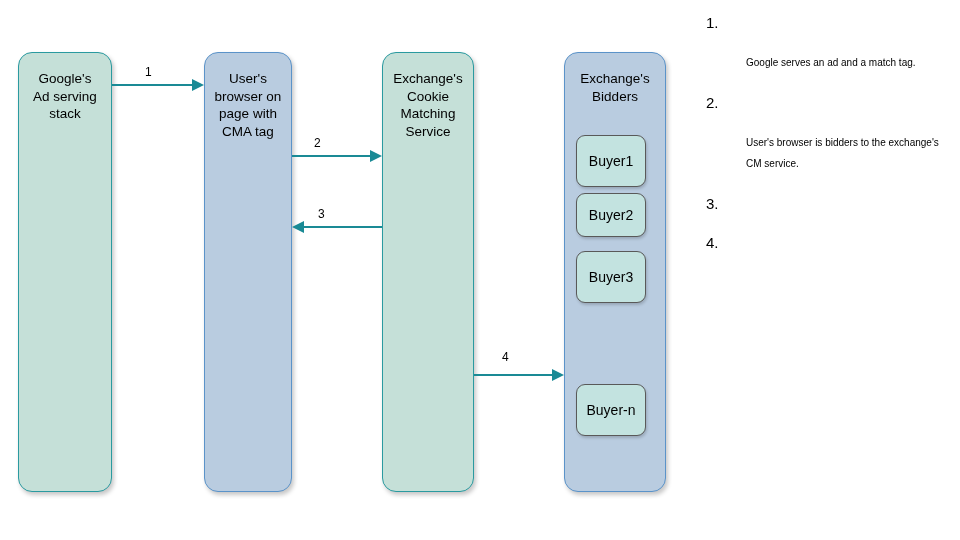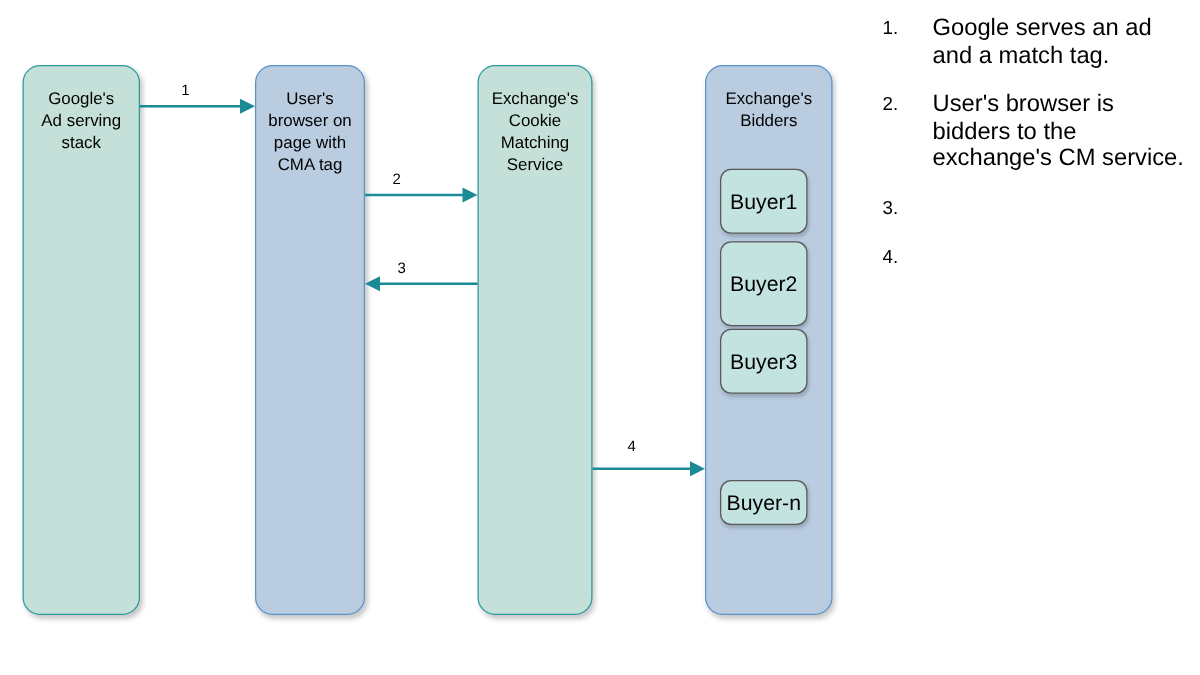--- a/index.html
+++ b/index.html
@@ -47,21 +47,21 @@
   
   .buyer {
     position: absolute;
     box-sizing: border-box;
     background: #c3e3e0;
     border: 1.2px solid #595959;
     border-radius: 9px;
     display: flex;
     align-items: center;
     justify-content: center;
-    font-size: 17px;
+    font-size: 14px;
     line-height: 15px;
     box-shadow: 1px 2px 3px rgba(0,0,0,0.18);
   }
 
   
   .arrow-line {
     position: absolute;
     background: #1a8a95;
     height: 2px;
   }
@@ -97,22 +97,23 @@
     margin-bottom: 18px;
   }
   .step-num {
     width: 40px;
     flex: 0 0 40px;
     font-size: 15px;
     line-height: 21.5px;
   }
   .step-text {
     flex: 1 1 auto;
-    font-size: 19px;
+    font-size: 10px;
     line-height: 21.5px;
+    margin-top: 40px;
   }
 </style>
 </head>
 <body>
 
 <div id="canvas">
 
   <div class="pillar green" style="left:18px; top:52px; width:94px; height:440px;">
     <span class="ttl">Google's
 Ad serving
@@ -134,27 +135,27 @@
   </div>
 
   <div class="pillar blue" style="left:564px; top:52px; width:102px; height:440px;">
     <span class="ttl">Exchange's
 Bidders</span>
   </div>
 
   <div class="buyer" style="left:576px; top:135px; width:70px; height:52px;">
     <span>Buyer1</span>
   </div>
-  <div class="buyer" style="left:576px; top:193px; width:70px; height:68px;">
+  <div class="buyer" style="left:576px; top:193px; width:70px; height:44px;">
     <span>Buyer2</span>
   </div>
-  <div class="buyer" style="left:576px; top:251px; width:70px; height:52px;margin-top:12px;">
+  <div class="buyer" style="left:576px; top:251px; width:70px; height:52px;">
     <span>Buyer3</span>
   </div>
-  <div class="buyer" style="left:576px; top:384px; width:70px; height:36px;">
+  <div class="buyer" style="left:576px; top:384px; width:70px; height:52px;">
     <span>Buyer-n</span>
   </div>
 
   <div class="arrow-line" style="left:112px; top:84px; width:82px;"></div>
   <div class="arrow-head right" style="left:192px; top:78.5px;"></div>
   <div class="arrow-label" style="left:145px; top:66px;">1</div>
 
   <div class="arrow-line" style="left:292px; top:155px; width:80px;"></div>
   <div class="arrow-head right" style="left:370px; top:149.5px;"></div>
   <div class="arrow-label" style="left:314px; top:137px;">2</div>

